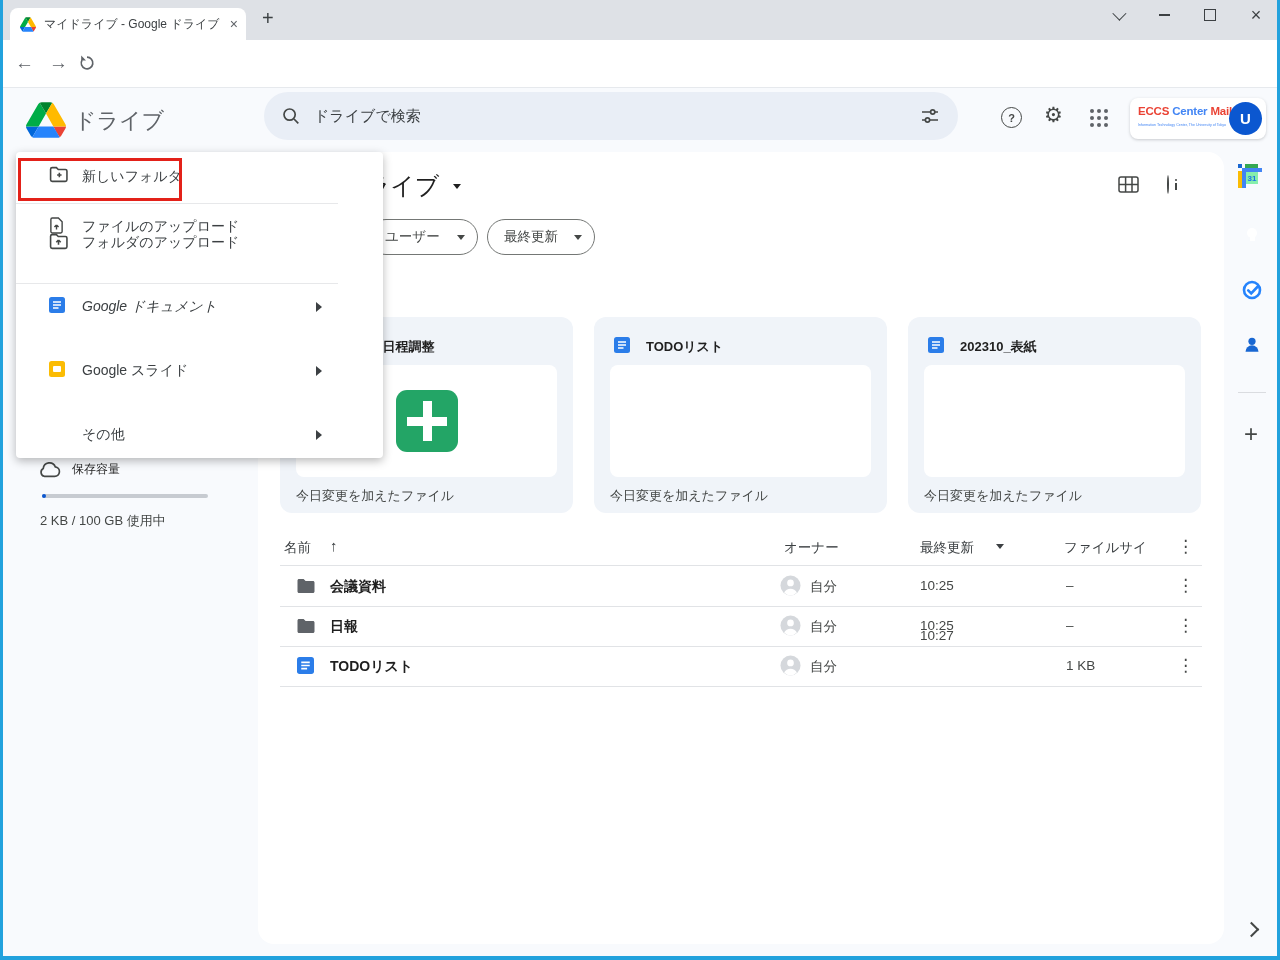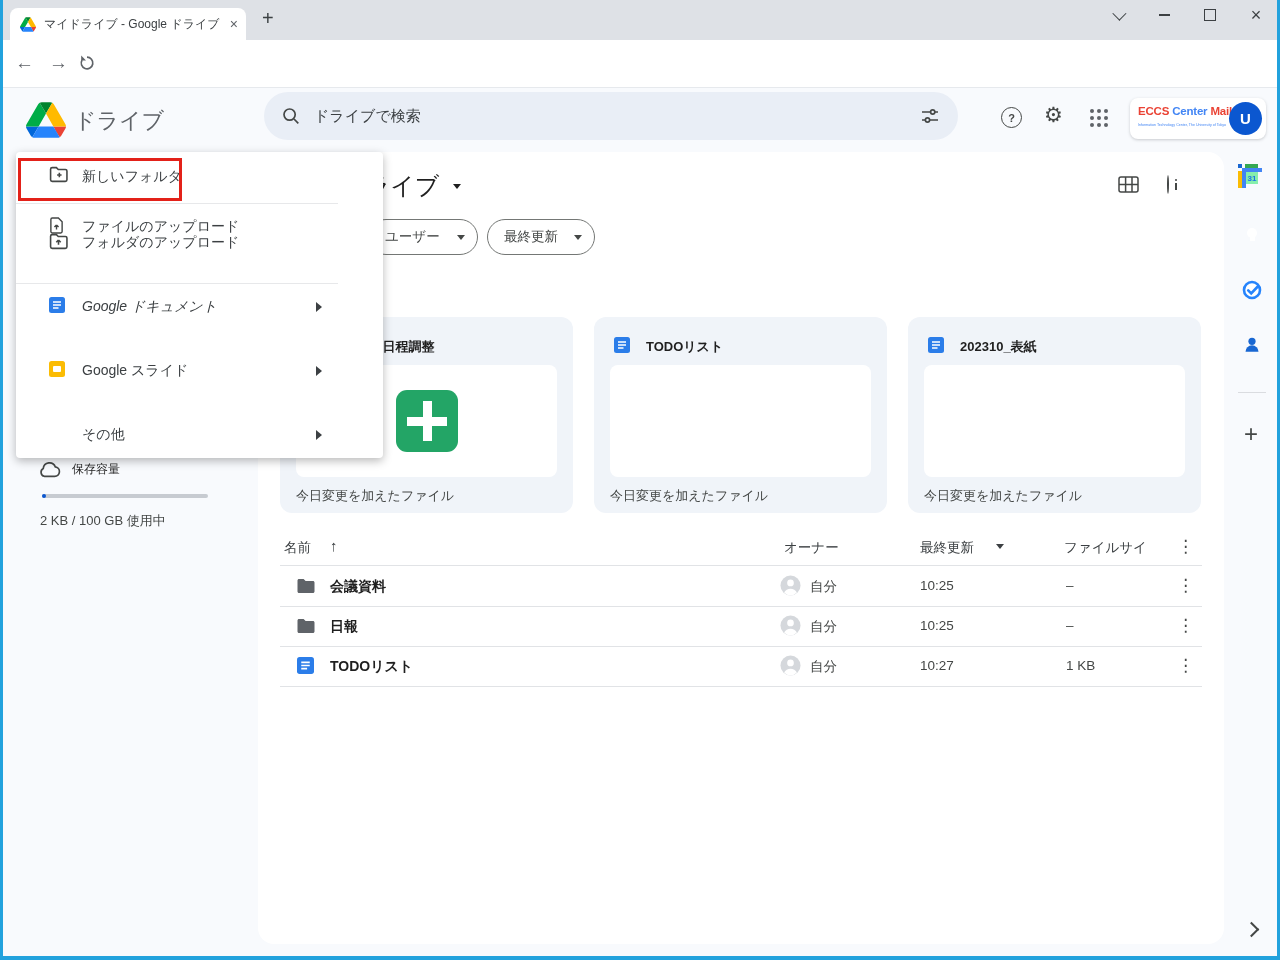--- a/index.html
+++ b/index.html
@@ -344,21 +344,21 @@
       </span>
       <span class="abs rowname" style="left:330px;top:658px;">TODOリスト</span>
       <span class="abs" style="left:780px;top:655px;">
         <svg width="21" height="21" viewBox="0 0 22 22">
             <circle cx="11" cy="11" r="10.5" fill="#d5d8dc"></circle>
             <circle cx="11" cy="8.3" r="3.5" fill="#fff"></circle>
             <path d="M4.3 18.4a7.6 7.6 0 0 1 13.4 0A10.4 10.4 0 0 1 11 21.5a10.4 10.4 0 0 1-6.7-3.1z" fill="#fff"></path>
           </svg>
       </span>
       <span class="abs rowsec" style="left:810px;top:658px;">自分</span>
-      <span class="abs rowsec" style="left:920px;top:658px;">10:27</span>
+      <span class="abs rowsec" style="left:920px;top:628px;">10:27</span>
       <span class="abs rowsec" style="left:1066px;top:658px;">1 KB</span>
       <span class="abs dots" style="left:1177px;top:655px;">⋮</span>
     </div>
     <div class="hline" style="left:280px;top:686px;width:922px;"></div>
   </div>
 
   
   <span class="abs" style="left:38px;top:461px;">
     <svg width="23" height="17" viewBox="0 0 22 16">
         <path d="M6 14.5h10a4.5 4.5 0 0 0 .6-8.96A6 6 0 0 0 5 7.1 4 4 0 0 0 6 14.5z" fill="none" stroke="#444746" stroke-width="1.6"></path>

